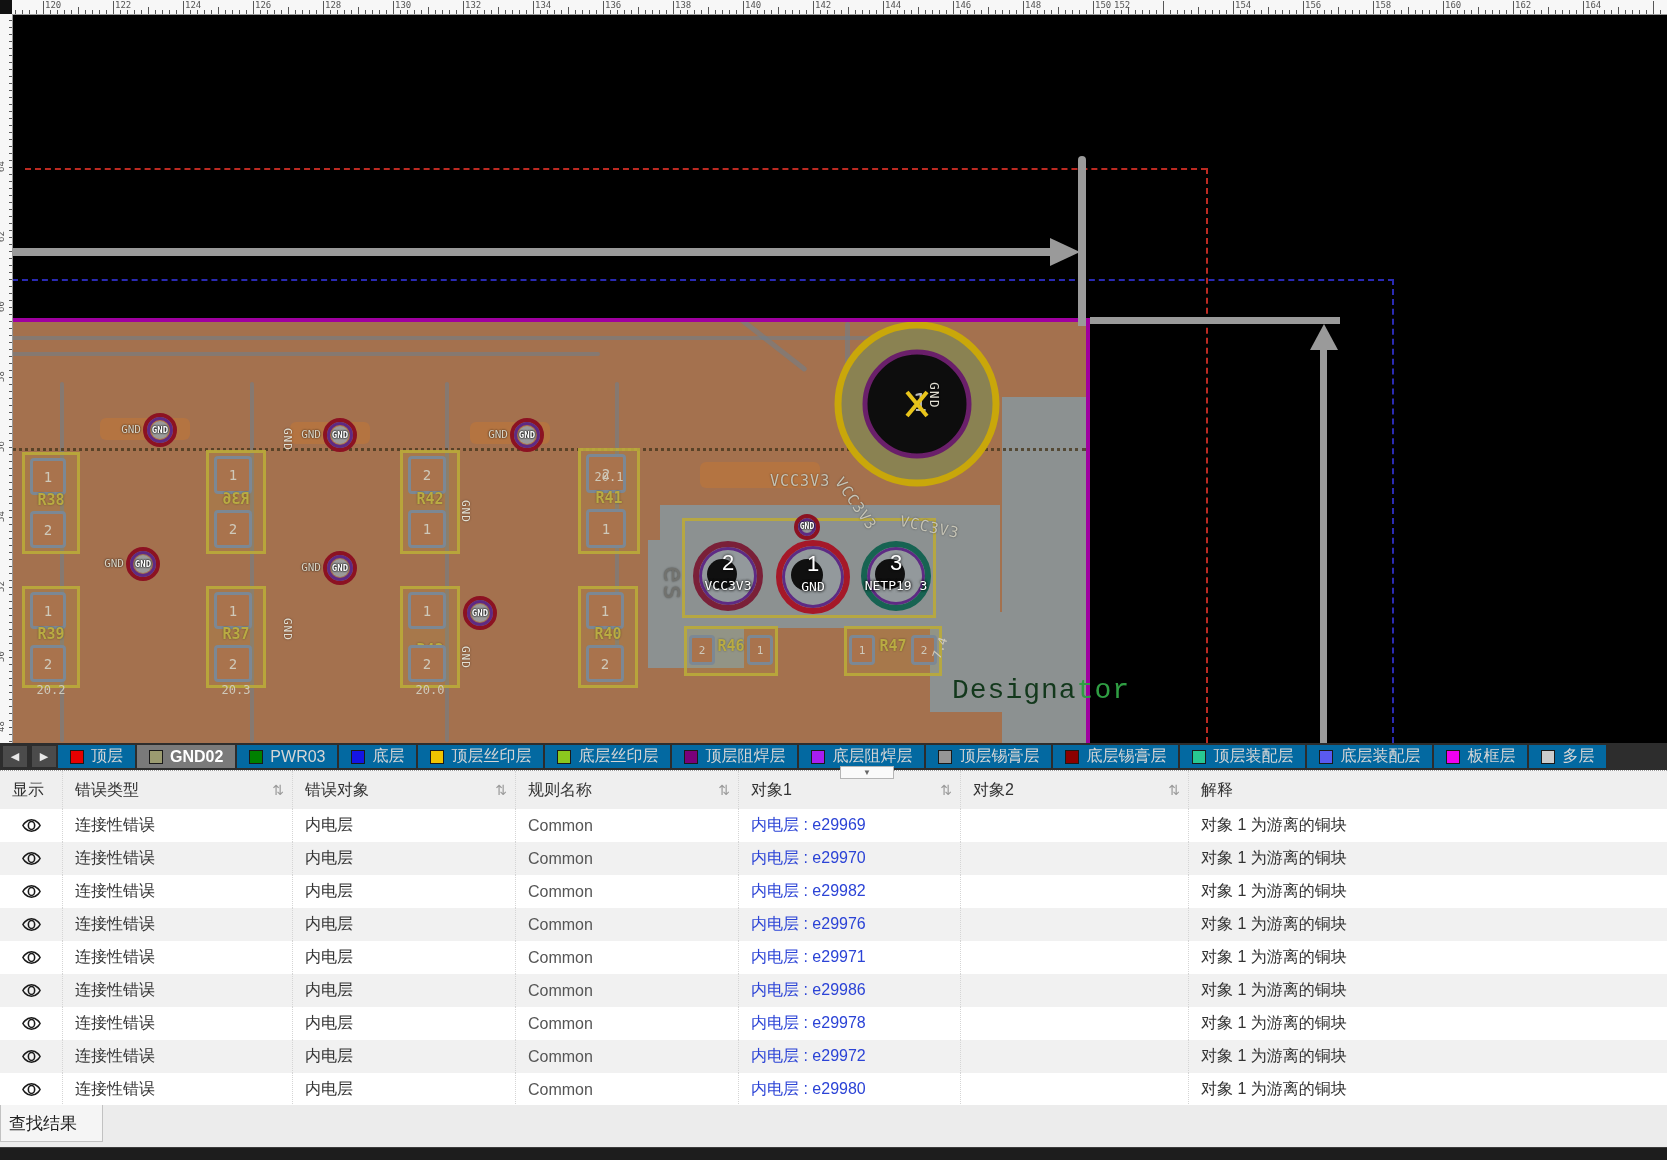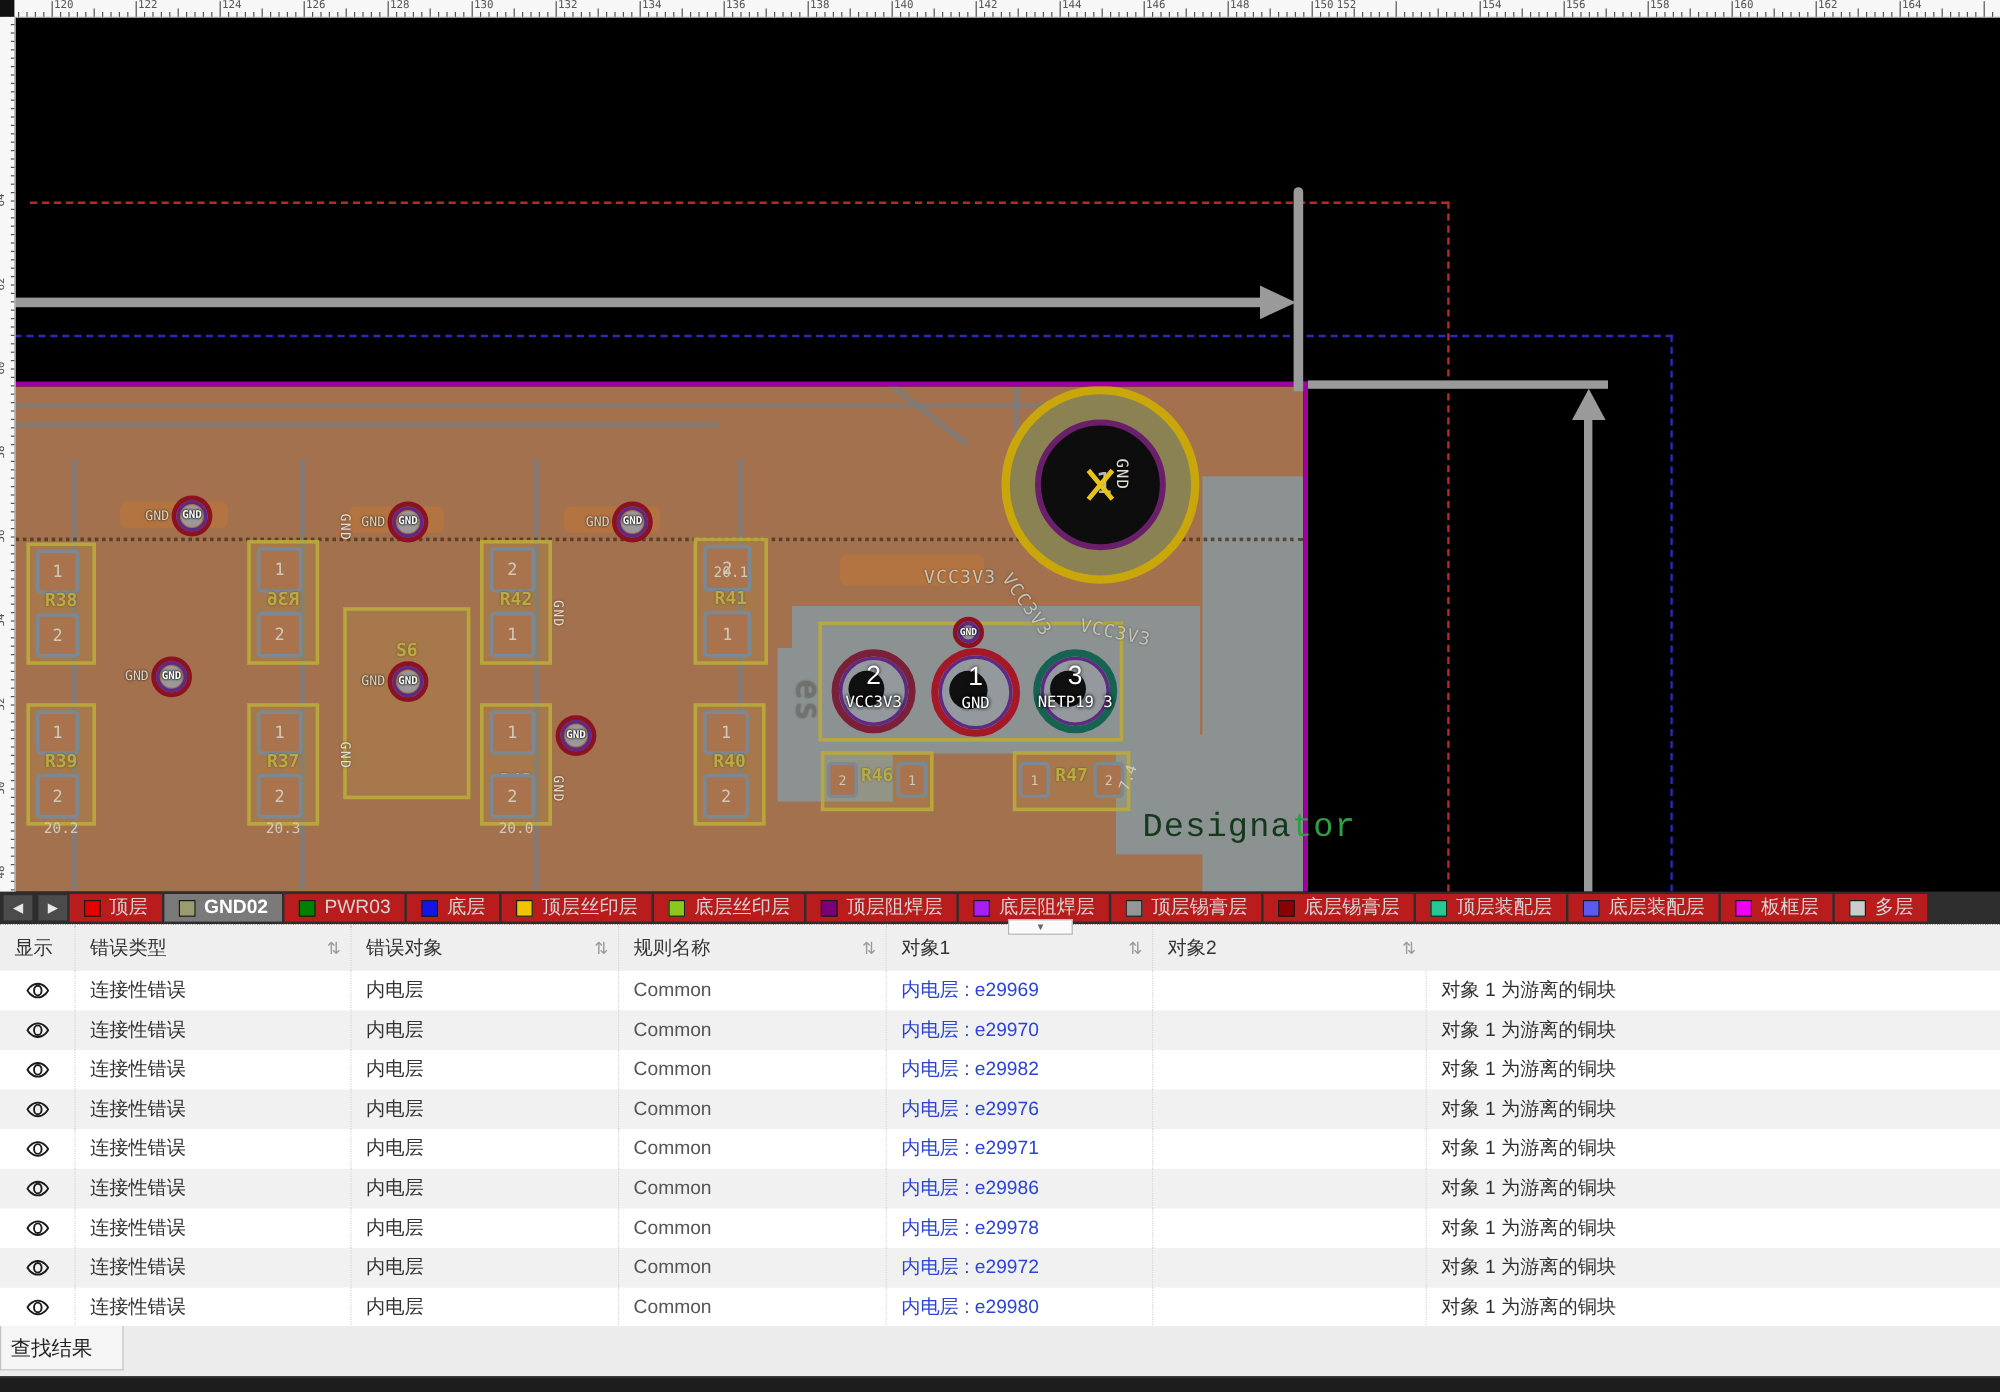--- a/index.html
+++ b/index.html
@@ -51,21 +51,21 @@
   .dim{position:absolute;background:#9a9a9a;z-index:12;}
   .dash-red{position:absolute;z-index:11;}
   .dash-blue{position:absolute;z-index:11;}
   .tri{position:absolute;width:0;height:0;z-index:12;}
   
   #layerbar{left:0;top:743px;width:1667px;height:27px;background:#2d2d2d;z-index:45;
     display:flex;align-items:center;gap:2px;white-space:nowrap;overflow:hidden;}
   .scrollbtn{width:24px;height:21px;background:#4b4b4b;color:#e8e8e8;display:flex;align-items:center;
     justify-content:center;font-size:11px;margin-left:3px;cursor:pointer;}
   .ltab{display:flex;align-items:center;gap:7px;padding:0 12px;height:23px;color:#d6d6d6;
-    font-size:16px;background:#b91c1c;cursor:pointer;}
+    font-size:16px;background:#0369a1;cursor:pointer;}
   .ltab.active{background:#7a7a7a;color:#fff;font-weight:bold;}
   .sw{width:12px;height:12px;display:inline-block;border:1px solid #1a1a1a;}
   
   #results{left:0;top:770px;width:1667px;height:335px;background:#fff;z-index:44;overflow:hidden;
     border-top:1px dotted #9a9a9a;}
   #thead{position:absolute;left:0;top:0;width:1667px;height:38px;background:#efefef;display:flex;
     align-items:center;color:#333;font-size:16px;}
   .hcell{height:100%;display:flex;align-items:center;padding-left:12px;box-sizing:border-box;position:relative;}
   .hcell .sort{position:absolute;right:8px;color:#9a9a9a;font-size:14px;}
   .row{position:absolute;left:0;width:1667px;height:33px;display:flex;align-items:center;font-size:16px;color:#333;}
@@ -148,23 +148,20 @@
         <div class="comp" style="left: 578px; top: 126px; width: 56px; height: 100px;">
           <div class="pad" style="left: 5px; top: 3px; width: 34px; height: 33px;">2</div>
           <div class="extra" style="top: 19px;">20.1</div>
           <div class="clabel" style="top: 38px;">R41</div>
           <div class="pad" style="left: 5px; top: 58px; width: 34px; height: 33px;">1</div>
         </div>
         <div class="comp" style="left: 578px; top: 264px; width: 54px; height: 96px;">
           <div class="pad" style="left: 5px; top: 3px; width: 32px; height: 31px;">1</div>
           <div class="clabel" style="top: 36px;">R40</div>
           <div class="pad" style="left: 5px; top: 56px; width: 32px; height: 31px;">2</div>
-        </div>
-        <div class="comp" style="left: 286px; top: 184px; width: 100px; height: 154px;">
-          <div class="clabel" style="top: 24px;">S6</div>
         </div>
         <div class="comp" style="left: 684px; top: 304px; width: 88px; height: 44px;">
           <div class="pad" style="left: 2px; top: 6px; width: 20px; height: 24px; font-size: 11px;">2</div>
           <div class="pad" style="right: 2px; top: 6px; width: 20px; height: 24px; font-size: 11px;">1</div>
           <div class="clabel" style="top: 8px;">R46</div>
         </div>
         <div class="comp" style="left: 844px; top: 304px; width: 92px; height: 44px;">
           <div class="pad" style="left: 2px; top: 6px; width: 20px; height: 24px; font-size: 11px;">1</div>
           <div class="pad" style="right: 2px; top: 6px; width: 20px; height: 24px; font-size: 11px;">2</div>
           <div class="clabel" style="top: 8px;">R47</div>
@@ -730,20 +727,23 @@
           <div class="sort">⇅</div>
         </div>
         <div class="hcell" style="width: 222px; border-left: 1px dotted rgb(213, 213, 213);">
           <div>对象1</div>
           <div class="sort">⇅</div>
         </div>
         <div class="hcell" style="width: 228px; border-left: 1px dotted rgb(213, 213, 213);">
           <div>对象2</div>
           <div class="sort">⇅</div>
         </div>
+        <div class="hcell" style="width: 479px; border-left: 1px dotted rgb(213, 213, 213);">
+          <div>解释</div>
+        </div>
       </div>
     <div id="tbody">
         <div class="row" style="top: 38px;">
           <div class="cell" style="width: 62px;">
             <svg class="eye" viewBox="0 0 24 24">
               <path d="M12 5.5C5.5 5.5 2.2 12 2.2 12s3.3 6.5 9.8 6.5 9.8-6.5 9.8-6.5S18.5 5.5 12 5.5z" fill="none" stroke="#1a1a1a" stroke-width="1.8"></path>
               <ellipse cx="12" cy="12" rx="3.6" ry="4.6" fill="none" stroke="#1a1a1a" stroke-width="1.8"></ellipse>
             </svg>
           </div>
           <div class="cell" style="width: 230px;">连接性错误</div>

